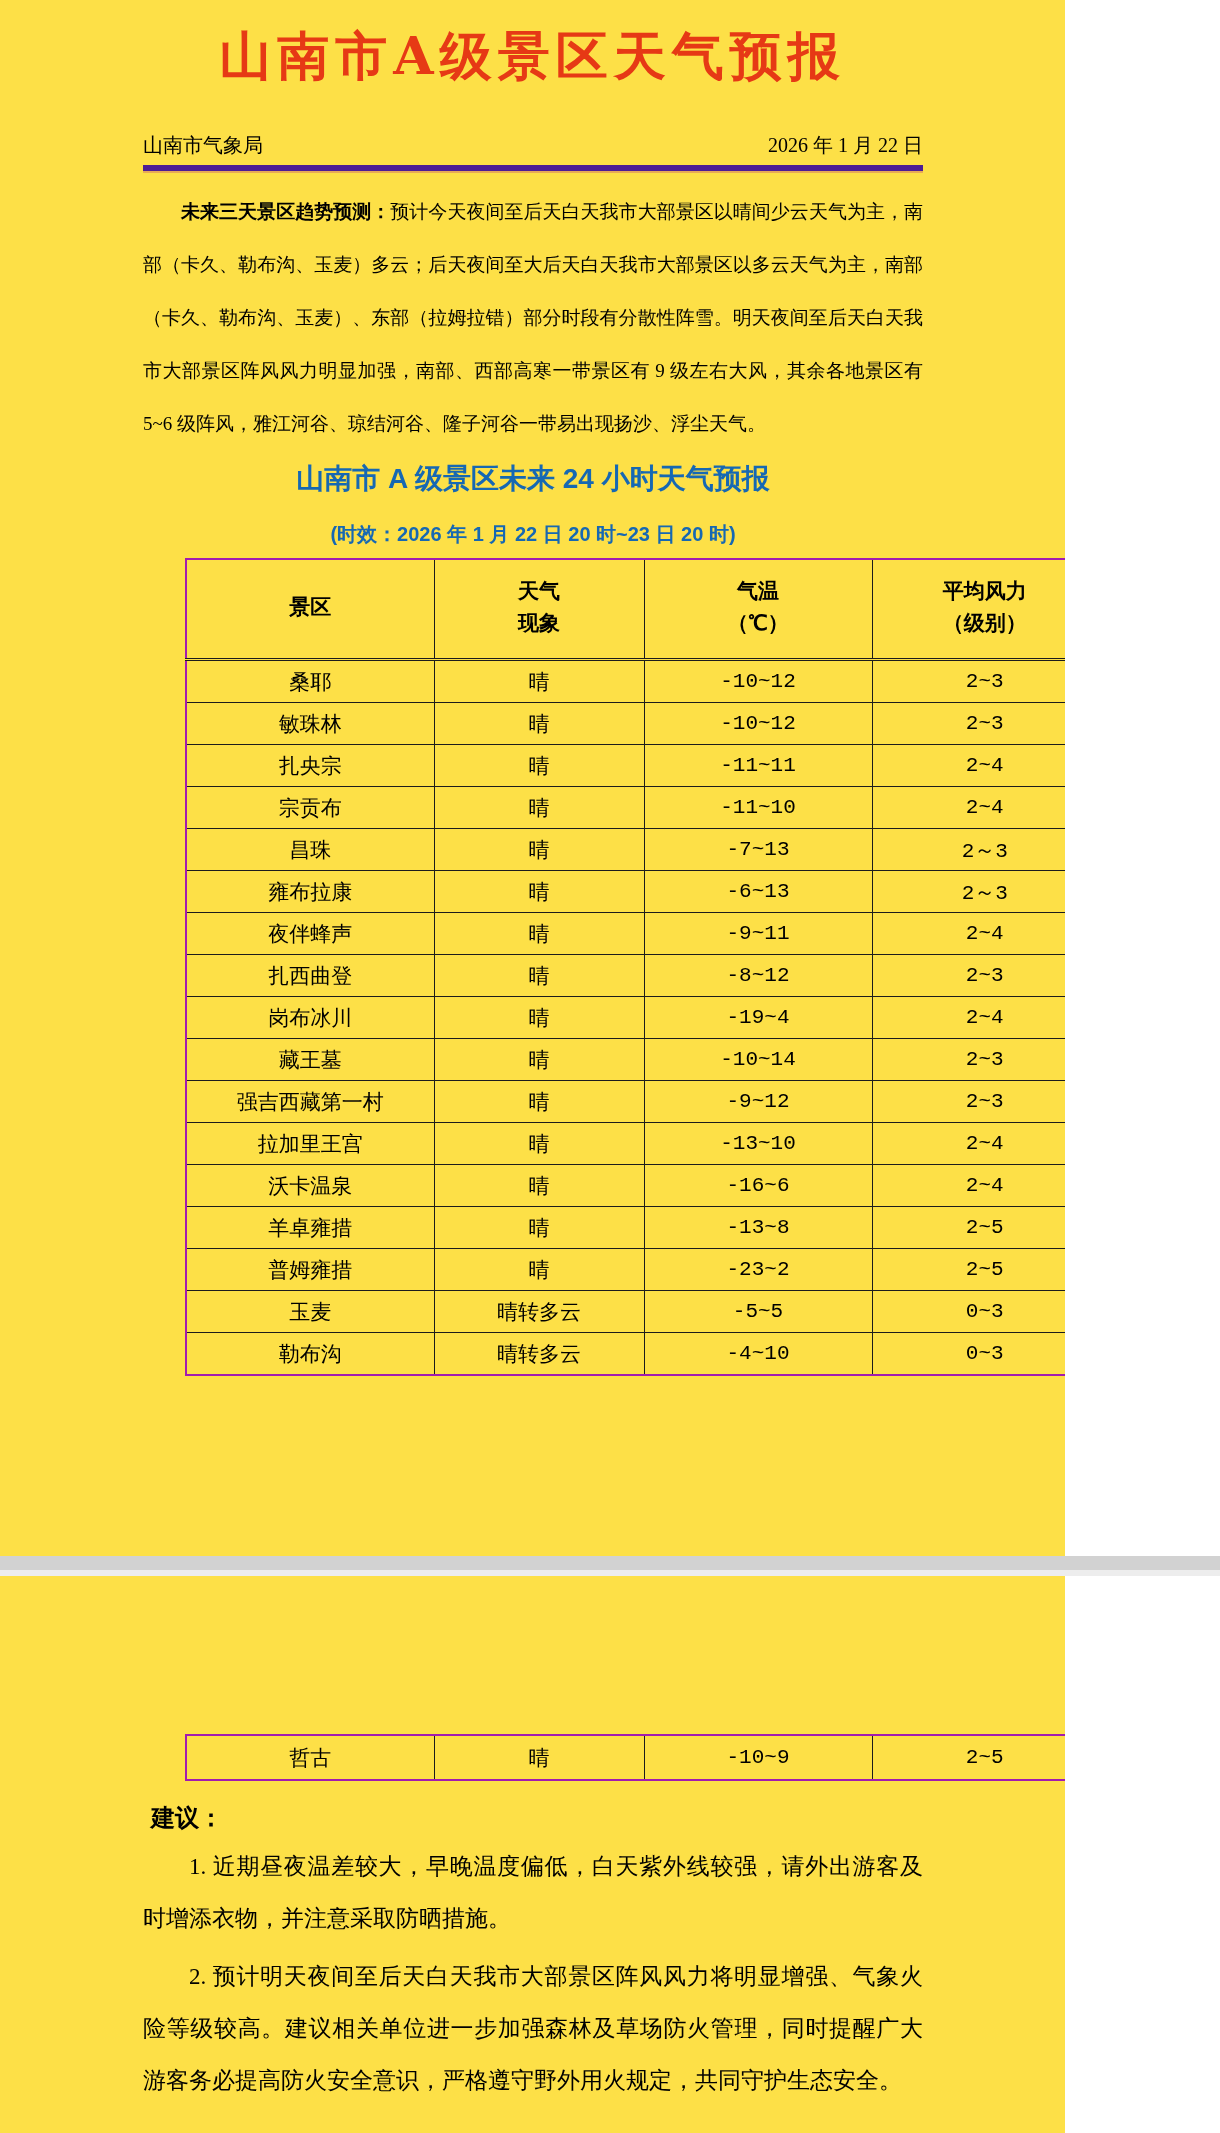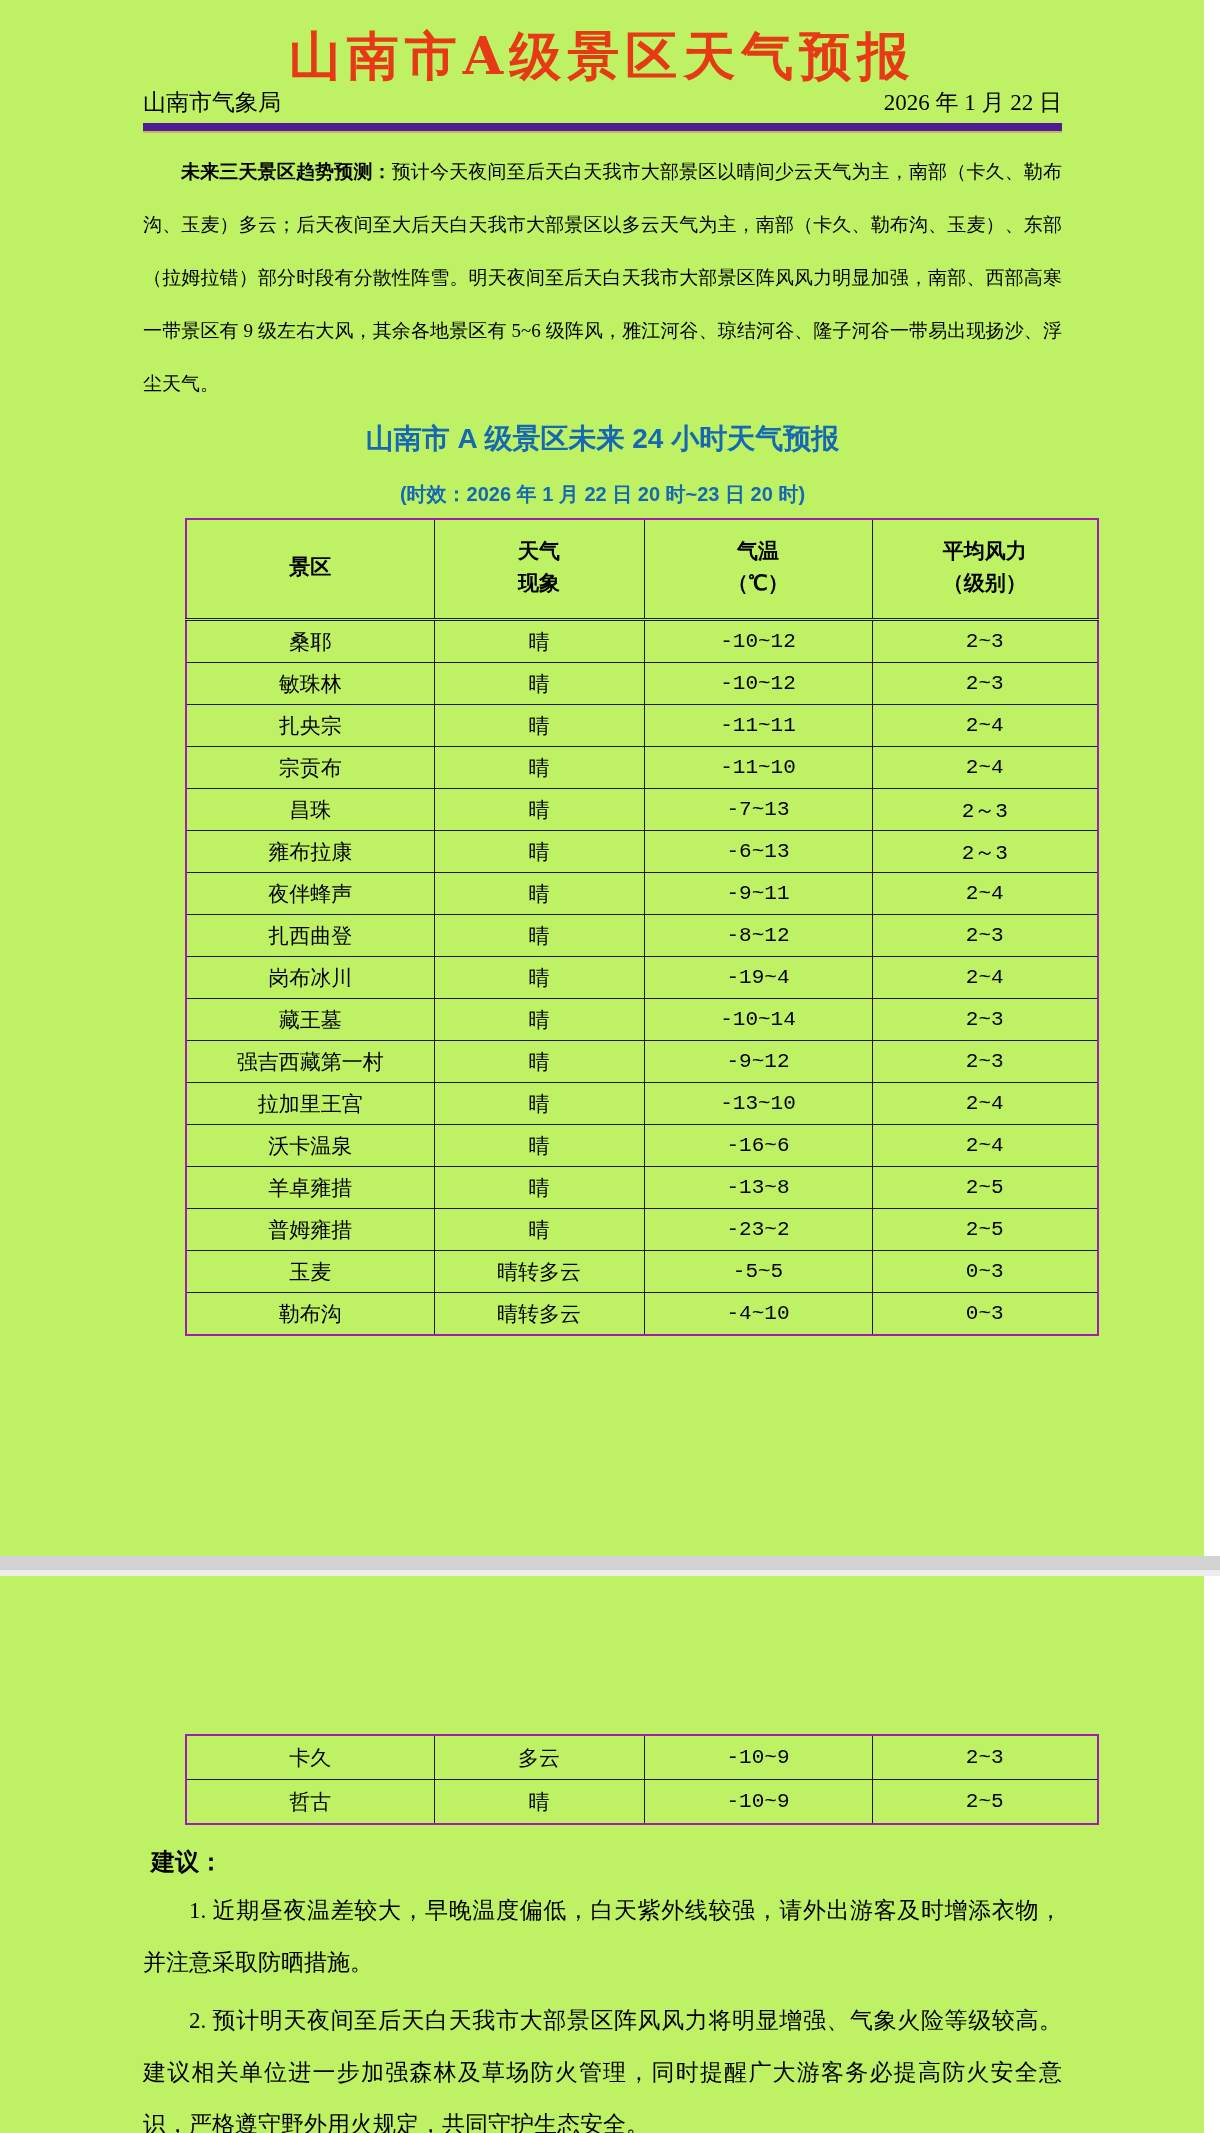--- a/index.html
+++ b/index.html
@@ -2,44 +2,45 @@
 <html><head>
 <meta charset="utf-8">
 <style>
   html,body{margin:0;padding:0;background:#ffffff;}
   body{
     width:1220px;
     font-family:"Liberation Serif","DejaVu Serif",serif;
     color:#000;
     -webkit-font-smoothing:antialiased;
   }
-  .page{position:relative;width:1204px;background:#bef264;overflow:hidden;}
+  .page{position:relative;width:1065px;background:#fde047;overflow:hidden;}
   .page-1{height:1556px;}
   .page-2{height:557px;}
   .content{padding:0 142px 0 143px;}
 
   .doc-title{
     margin:24px 0 0 0;
     text-align:center;
     color:#e63915;
     font-size:52px;
     line-height:64px;
     font-weight:bold;
     letter-spacing:6px;
     font-family:"DejaVu Serif","Liberation Serif",serif;
   }
 
   .meta-row{
+    margin-top:42px;
     display:flex;
     justify-content:space-between;
     align-items:flex-end;
-    font-size:23px;
+    font-size:20px;
     line-height:30px;
     padding-bottom:5px;
-    border-bottom:8px solid #4c1d95;
+    border-bottom:6px solid #4c1d95;
     box-shadow:0 2px 0 rgba(206,105,105,0.45);
   }
 
   .trend{
     margin:14px 0 0 0;
     font-size:19px;
     line-height:53px;
     text-align:justify;
     text-indent:2em;
   }
@@ -261,26 +262,20 @@
   <div class="content">
     <table class="wx" id="table-2">
         <colgroup>
           <col class="c0">
           <col class="c1">
           <col class="c2">
           <col class="c3">
         </colgroup>
         <tbody>
           <tr>
-            <td>卡久</td>
-            <td>多云</td>
-            <td>-10~9</td>
-            <td>2~3</td>
-          </tr>
-          <tr>
             <td>哲古</td>
             <td>晴</td>
             <td>-10~9</td>
             <td>2~5</td>
           </tr>
         </tbody>
       </table>
     <div class="sug-head">建议：</div>
     <p class="sug">1. 近期昼夜温差较大，早晚温度偏低，白天紫外线较强，请外出游客及时增添衣物，并注意采取防晒措施。</p>
     <p class="sug">2. 预计明天夜间至后天白天我市大部景区阵风风力将明显增强、气象火险等级较高。建议相关单位进一步加强森林及草场防火管理，同时提醒广大游客务必提高防火安全意识，严格遵守野外用火规定，共同守护生态安全。</p>

